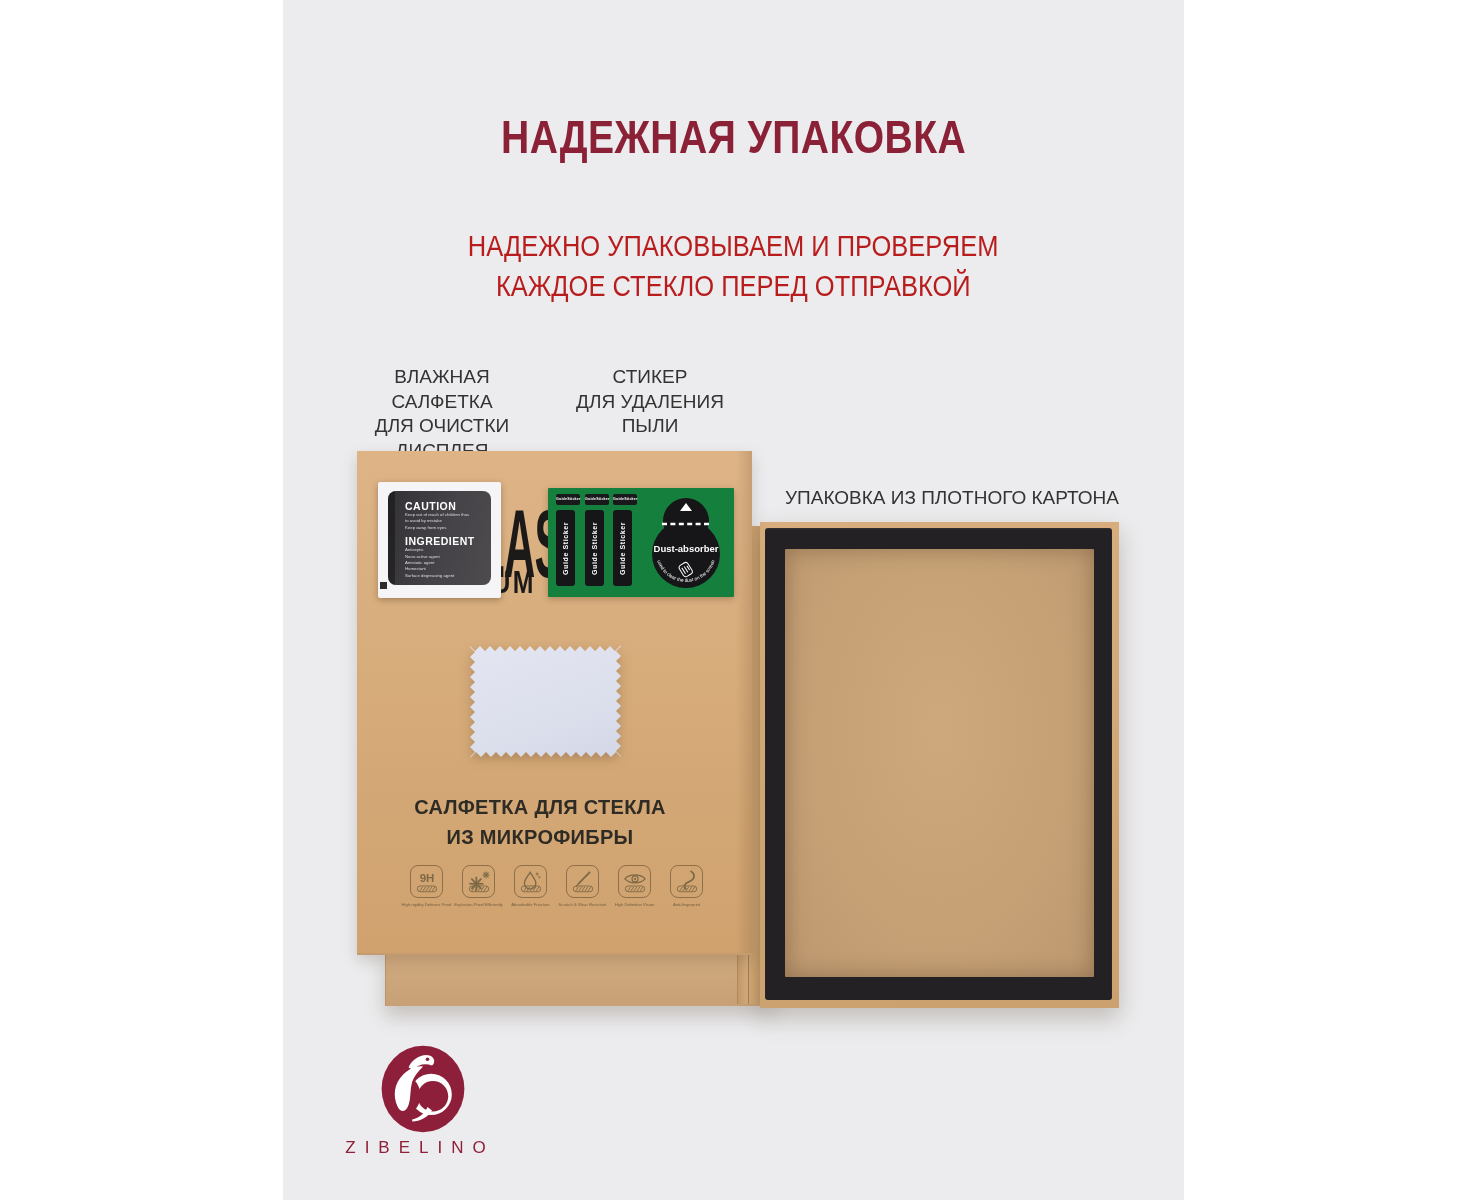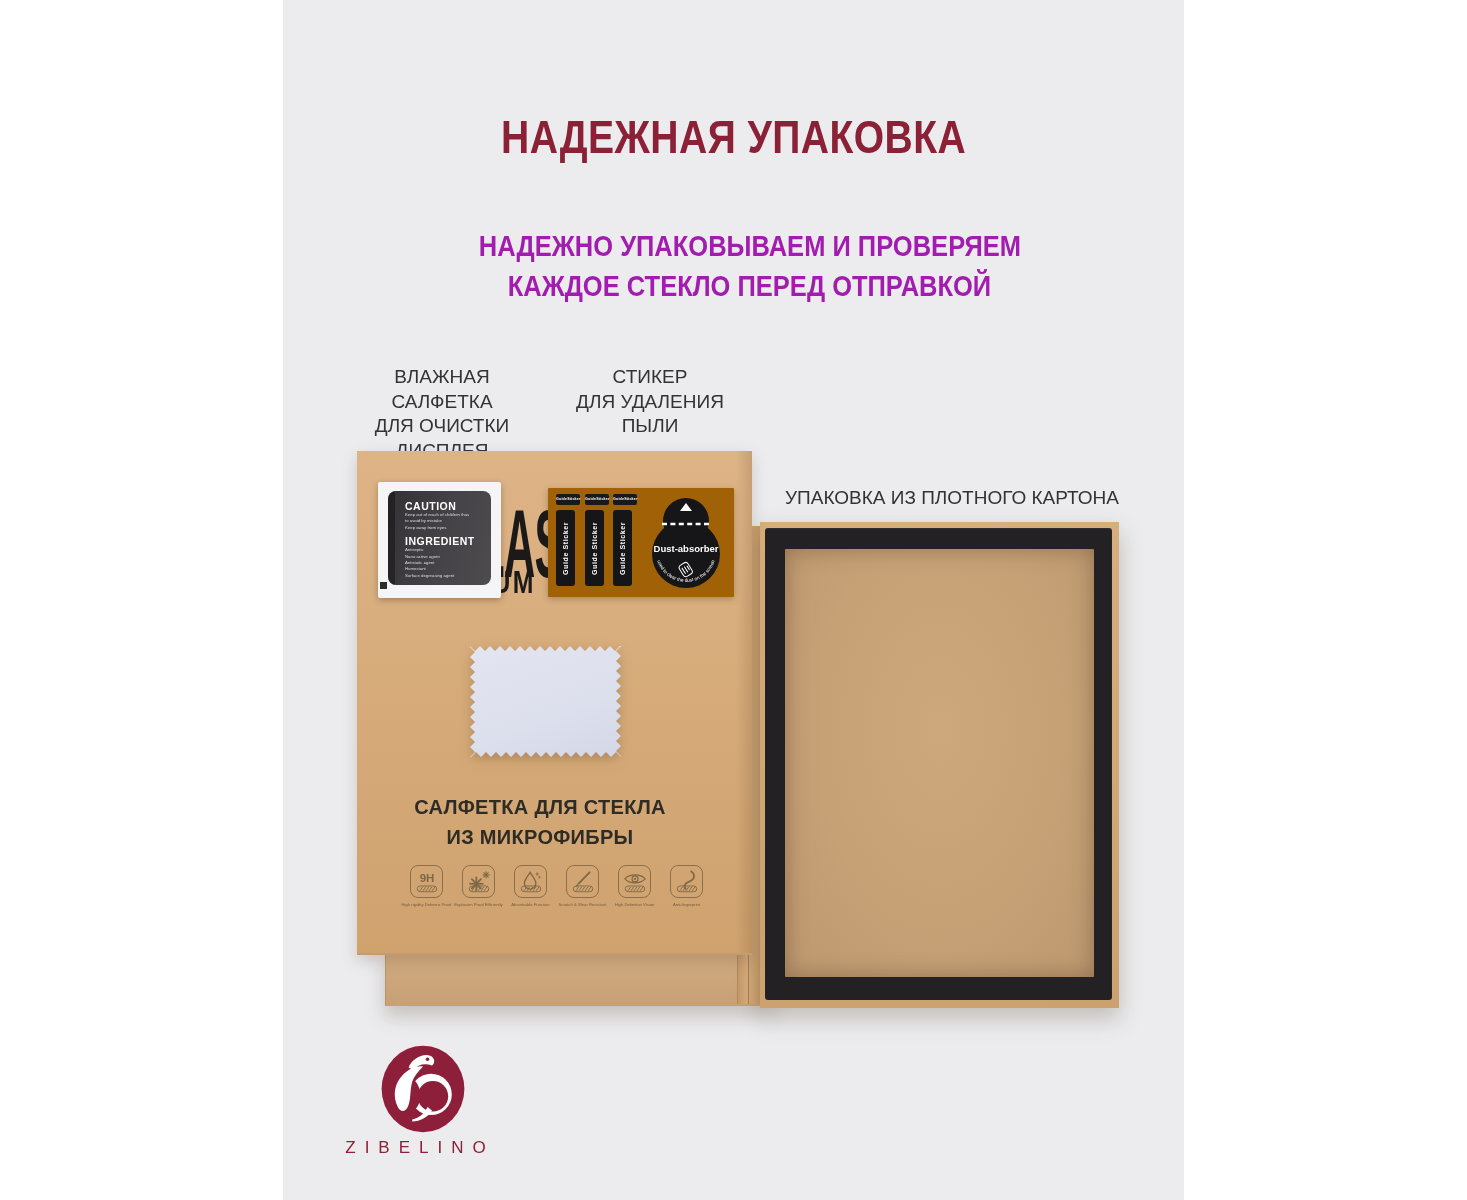--- a/index.html
+++ b/index.html
@@ -4,21 +4,21 @@
 <style>
   html,body{margin:0;padding:0;}
   body{width:1467px;height:1200px;background:#ffffff;font-family:"Liberation Sans",sans-serif;position:relative;overflow:hidden;}
   .panel{position:absolute;left:283px;top:0;width:901px;height:1200px;background:#ececee;}
   .cond{display:inline-block;transform:scaleX(.85);transform-origin:center;white-space:nowrap;}
   .condL{display:inline-block;transform-origin:left top;white-space:nowrap;}
 
   .title{position:absolute;left:0;top:110px;width:100%;text-align:center;
          font-size:46px;font-weight:bold;color:#8b2137;letter-spacing:.5px;}
   .subtitle{position:absolute;left:0;top:226px;width:100%;text-align:center;
-         font-size:30px;font-weight:bold;color:#a21caf;line-height:40px;padding-left:16px;}
+         font-size:30px;font-weight:normal;color:#b91c1c;line-height:40px;}
   .callout{position:absolute;font-size:19px;color:#333;text-align:center;line-height:24.5px;font-weight:400;}
 
   
   .left-pack{position:absolute;left:74px;top:451px;width:395px;height:502px;z-index:3;
     background:linear-gradient(180deg,#deb487 0%,#d7ac7b 45%,#cfa26e 100%);
     box-shadow:0 6px 14px rgba(90,70,50,.22);border-bottom:2px solid rgba(140,100,60,.3);}
   .left-pack::after{content:"";position:absolute;right:0;top:0;bottom:0;width:16px;
     background:linear-gradient(90deg,rgba(120,85,50,0),rgba(120,85,50,.22));}
   .under-layer{position:absolute;left:102px;top:946px;width:385px;height:60px;z-index:1;
     background:linear-gradient(180deg,#d3ad82,#c7a175);border-left:1px solid #bb9569;
@@ -34,21 +34,21 @@
   .packet-inner{position:absolute;left:10px;top:9px;right:10px;bottom:13px;border-radius:8px;
     background:linear-gradient(105deg,#333135 0%,#454347 55%,#4d4b4e 100%);overflow:hidden;}
   .packet-fold{position:absolute;left:0;top:0;bottom:0;width:7px;background:rgba(0,0,0,.35);}
   .packet-text{position:absolute;left:17px;top:9px;right:4px;color:#ececec;}
   .pk-h{font-size:10.5px;font-weight:bold;color:#fff;letter-spacing:.5px;}
   .pk-l{font-size:4.3px;line-height:6.4px;color:#dedede;}
   .pk-gap{height:4px;}
   .packet-corner{position:absolute;left:2px;bottom:9px;width:7px;height:7px;background:#2c2b2d;}
 
   
-  .sheet{position:absolute;left:265px;top:488px;width:186px;height:109px;background:#a16207;z-index:4;
+  .sheet{position:absolute;left:265px;top:488px;width:186px;height:109px;background:#15803d;z-index:4;
     border-radius:1px;box-shadow:0 2px 6px rgba(60,40,20,.3);}
   .gtab{position:absolute;top:6px;width:24px;height:11px;background:#19181a;border-radius:2px;
     color:#fff;font-size:3.6px;font-weight:bold;text-align:center;line-height:11px;letter-spacing:.2px;}
   .gstrip{position:absolute;top:22px;width:19px;height:76px;background:#161517;border-radius:3px;
     color:#fff;display:flex;align-items:center;justify-content:center;}
   .gstrip span{writing-mode:vertical-rl;transform:rotate(180deg);font-size:7px;font-weight:bold;letter-spacing:.6px;white-space:nowrap;}
   .dust-svg{position:absolute;left:95px;top:4px;}
 
   
   .cloth-wrap{position:absolute;left:187px;top:646px;z-index:4;filter:drop-shadow(0 4px 6px rgba(90,60,30,.3));}

